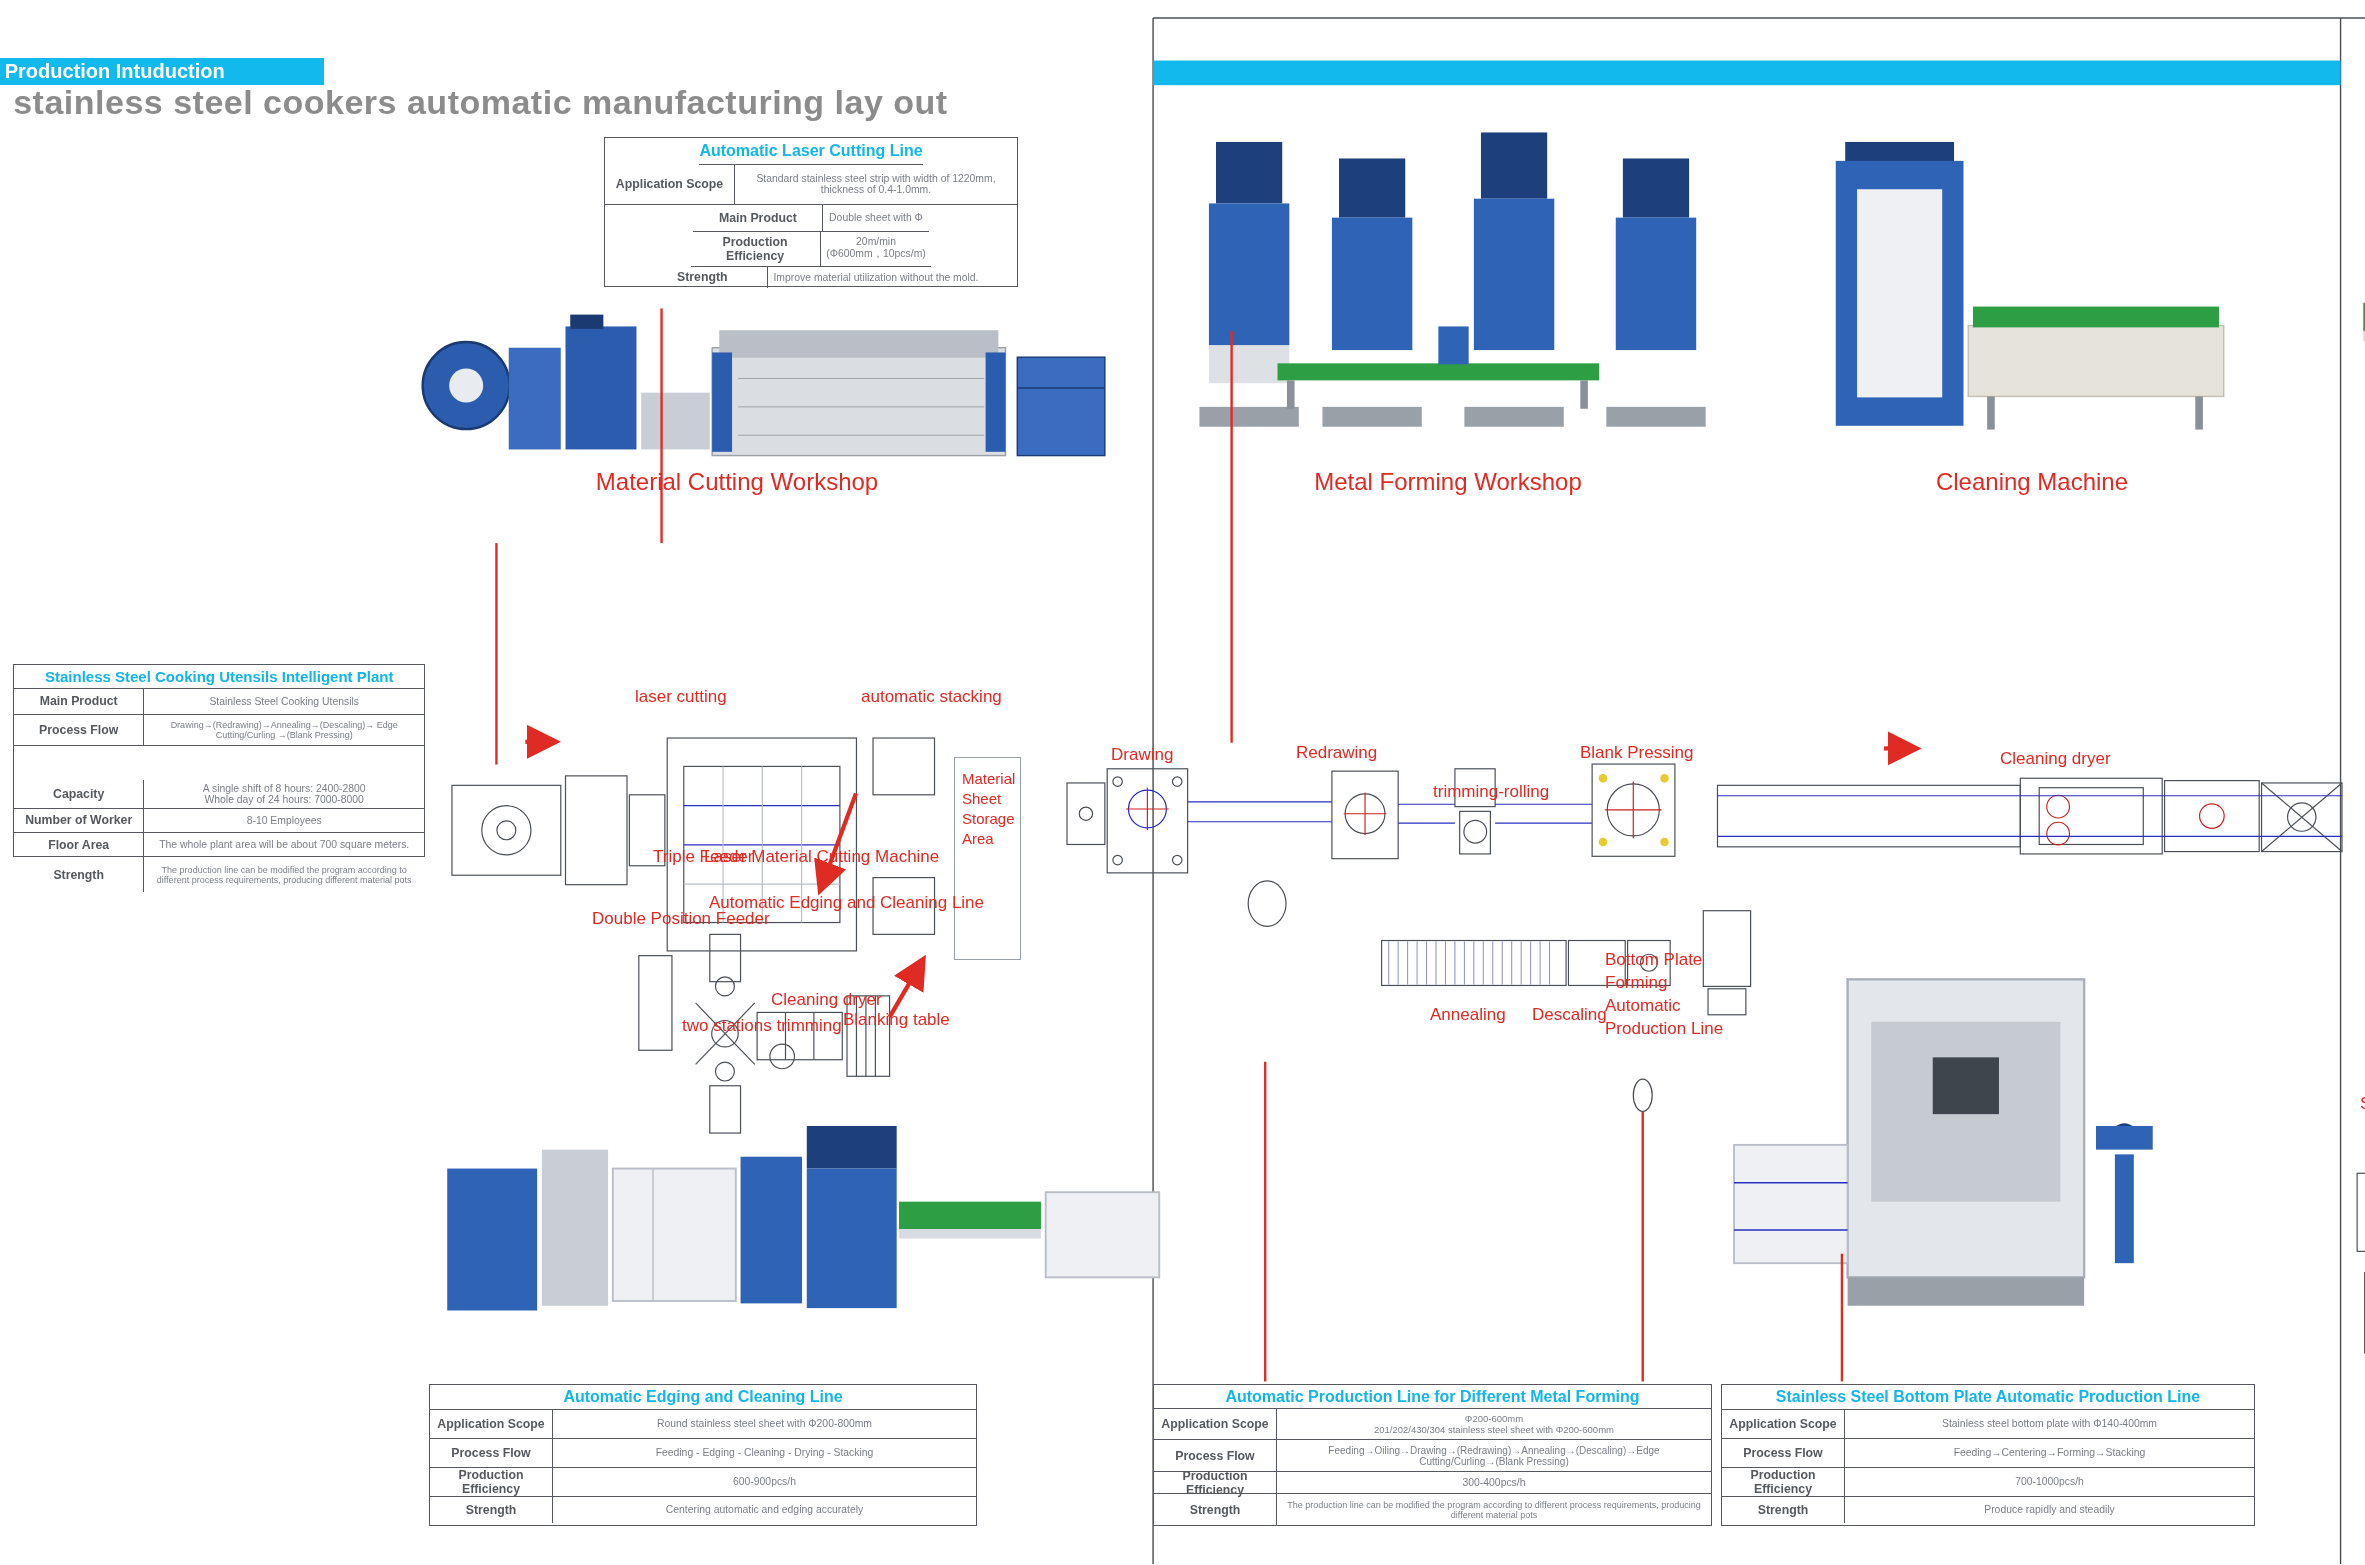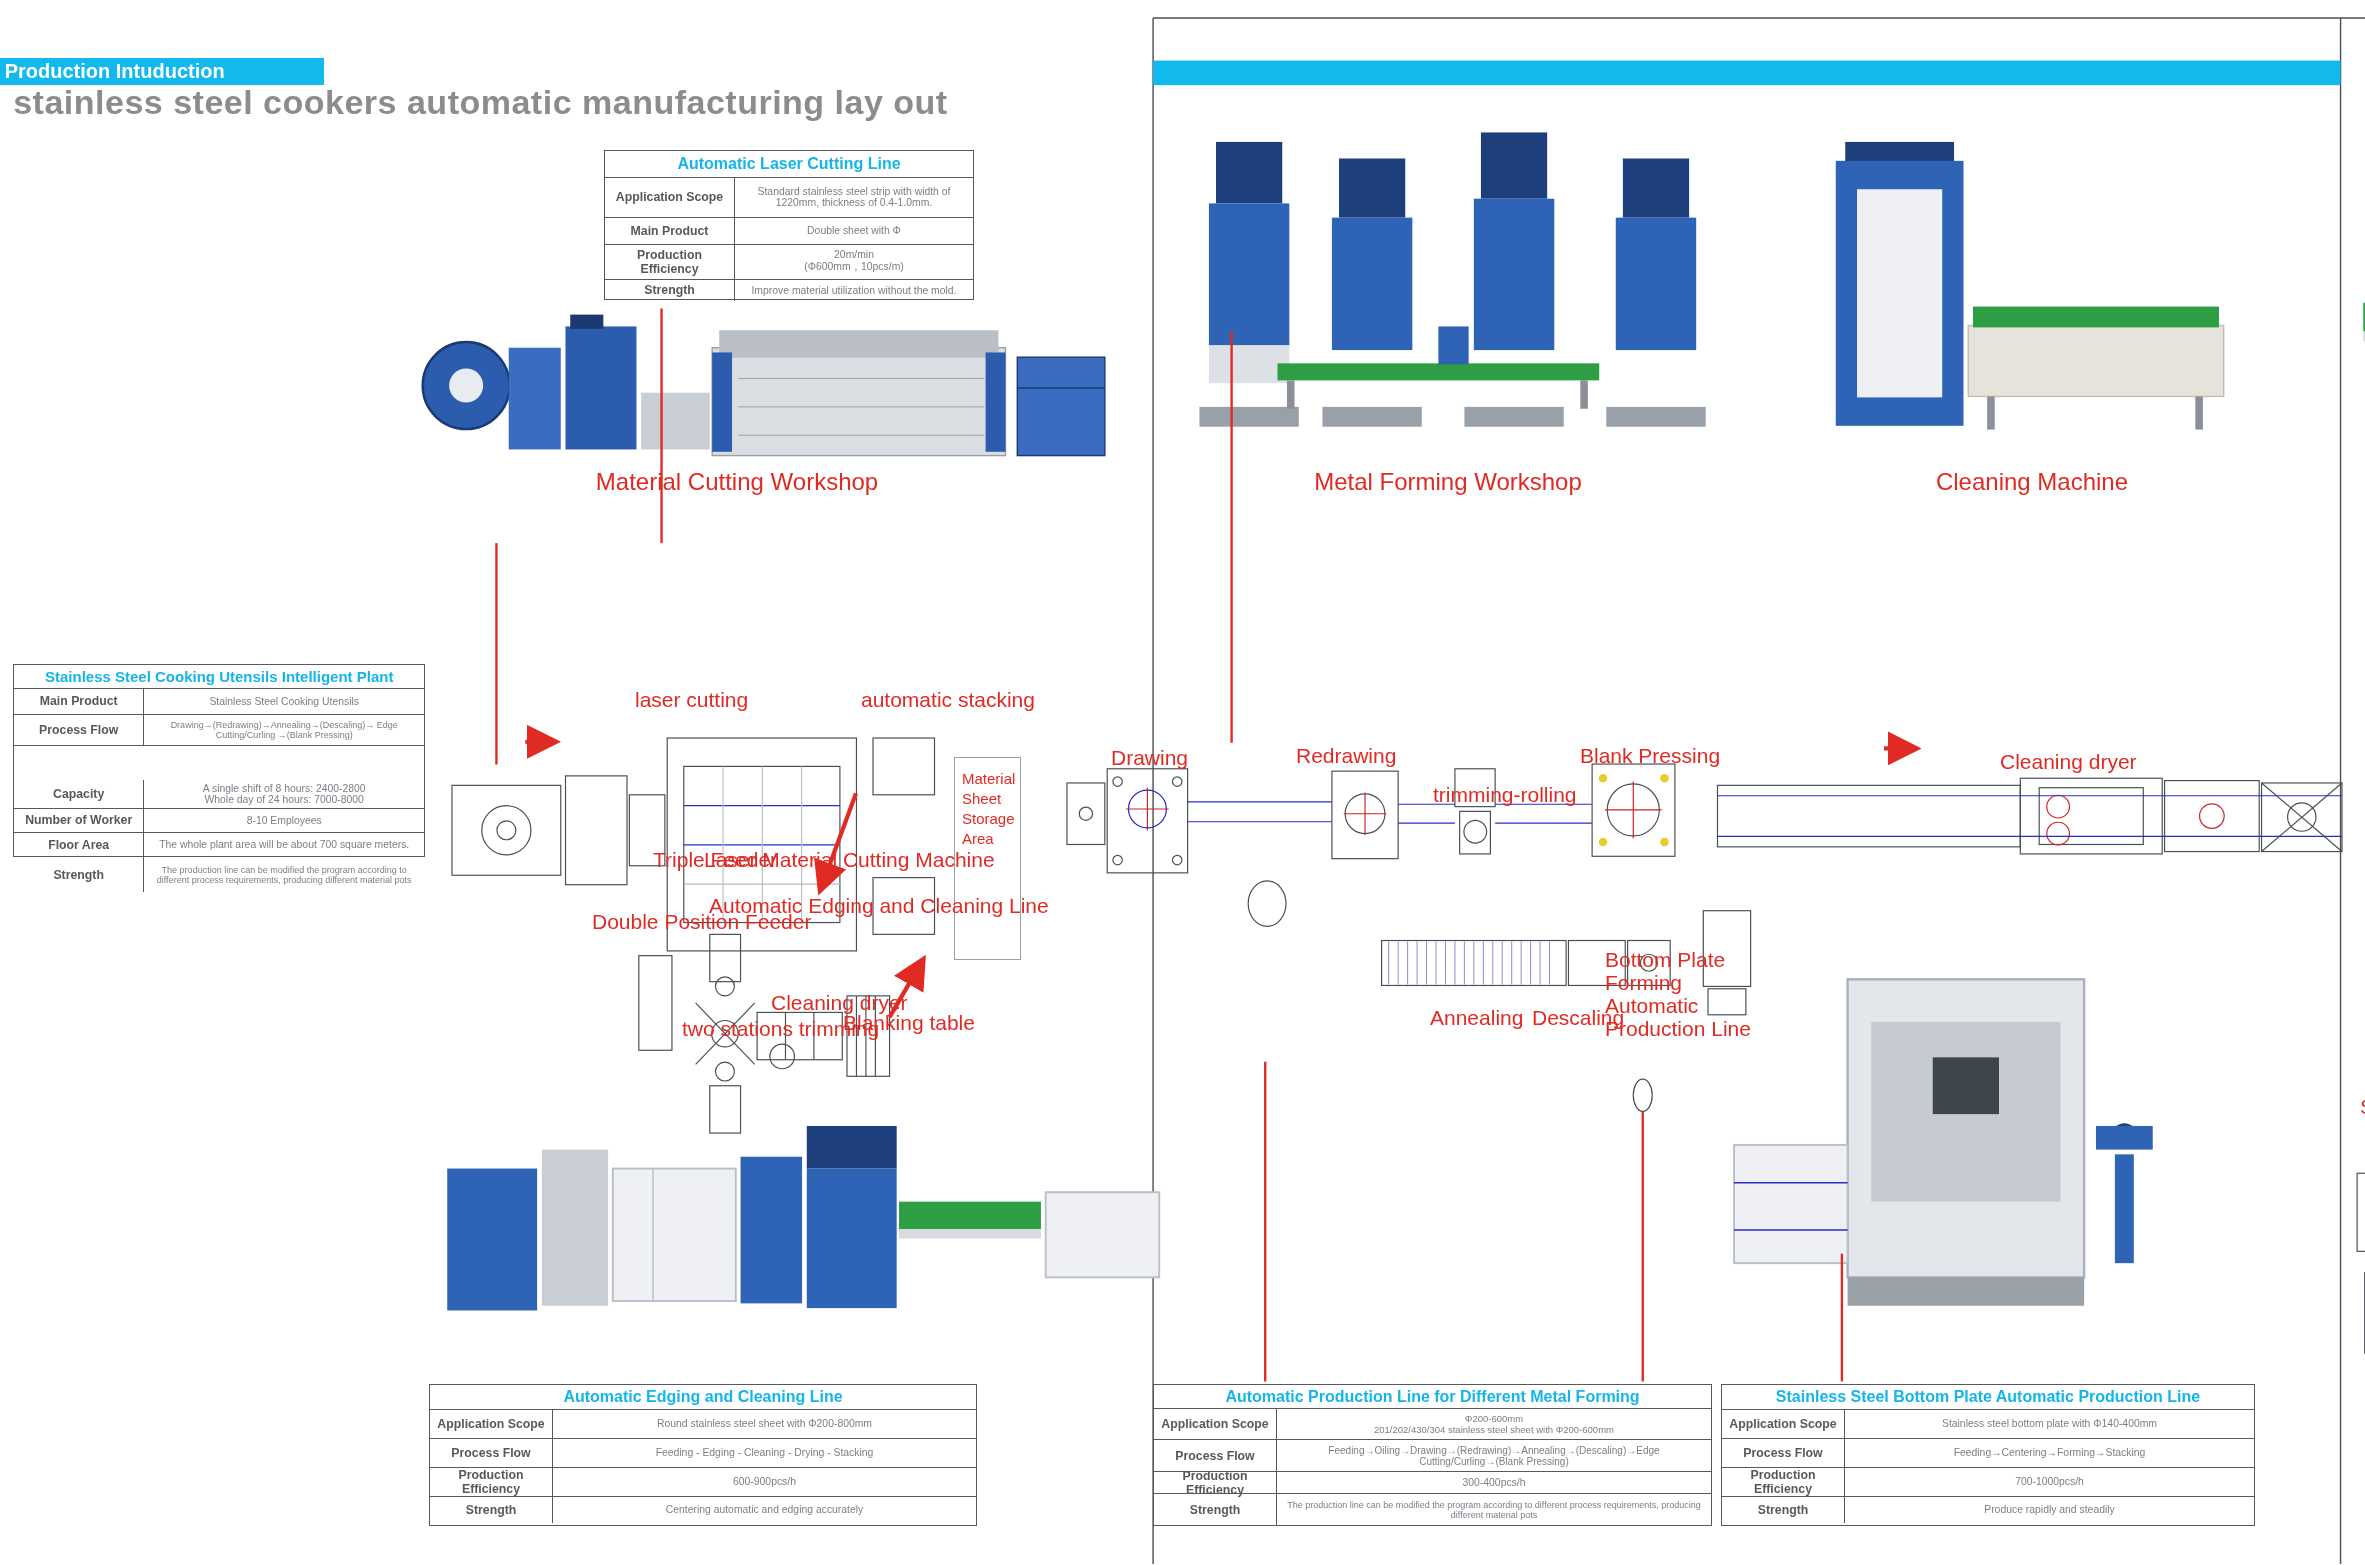--- a/index.html
+++ b/index.html
@@ -5,21 +5,21 @@
   html,body{margin:0;padding:0;background:#fff;}
   #sheet{position:relative;width:3505px;height:1565px;background:#ffffff;
          font-family:"Liberation Sans",sans-serif;overflow:hidden;}
   #art{position:absolute;left:0;top:0;}
   .badge{position:absolute;left:0;top:58px;width:324px;height:27.4px;background:#12b9ec;
          color:#fff;font-size:20px;font-weight:700;display:flex;align-items:center;
          padding-left:4.7px;box-sizing:border-box;white-space:nowrap;}
   .main-title{position:absolute;left:13.2px;top:83px;font-size:34px;font-weight:700;
          color:#8c8c8c;white-space:nowrap;letter-spacing:0.5px;}
   .workshop{position:absolute;color:#e02a24;font-size:24px;text-align:center;white-space:nowrap;}
-  .rl{position:absolute;color:#e02a24;font-size:21px;line-height:1.3;white-space:pre-line;}
+  .rl{position:absolute;color:#e02a24;font-size:17px;line-height:1.3;white-space:pre-line;}
   .rl.cn{font-size:12.3px;}
   .vert-cn{writing-mode:vertical-rl;}
   .outline-box{position:absolute;border:0.9px solid #9aa0a8;box-sizing:border-box;background:#fff;}
   .spec-table{position:absolute;border:1.4px solid #55595f;background:#fff;box-sizing:border-box;
          display:flex;flex-direction:column;}
   .t-title{display:flex;align-items:center;justify-content:center;font-weight:700;color:#14b5e8;
          border-bottom:1.4px solid #55595f;box-sizing:border-box;flex:0 0 auto;}
   .t-row{display:flex;border-bottom:0.9px solid #55595f;box-sizing:border-box;flex:0 0 auto;}
   .t-row.last{border-bottom:none;}
   .t-label{flex:0 0 var(--lw);display:flex;align-items:center;justify-content:center;
@@ -440,21 +440,21 @@
 Automatic
 Production Line</div>
 
   <div class="rl" style="left:2365px;top:997px;">Putting Brazing Powder</div>
 
   <div class="rl" style="left:2360px;top:1093px;">Spot Welding</div>
 
   <div class="rl cn" style="left:2365px;top:1202px;">铝片</div>
   <div class="rl cn vert-cn" style="left:2369px;top:1287px;">底片</div>
 
-  <div class="spec-table size-a" style="left:604px;top:150px;width:370px;height:150px;--lw:130px;">
+  <div class="spec-table size-a" style="left:604px;top:137px;width:414px;height:150px;align-items:center;--lw:130px;">
     <div class="t-title" style="height:26.5px;">Automatic Laser Cutting Line</div>
     <div class="t-row" style="height:40px;">
         <div class="t-label">Application Scope</div>
         <div class="t-value">Standard stainless steel strip with width of 1220mm, thickness of 0.4-1.0mm.</div>
       </div>
     <div class="t-row" style="height:27.4px;">
         <div class="t-label">Main Product</div>
         <div class="t-value">Double sheet with Φ</div>
       </div>
     <div class="t-row" style="height:35px;">

